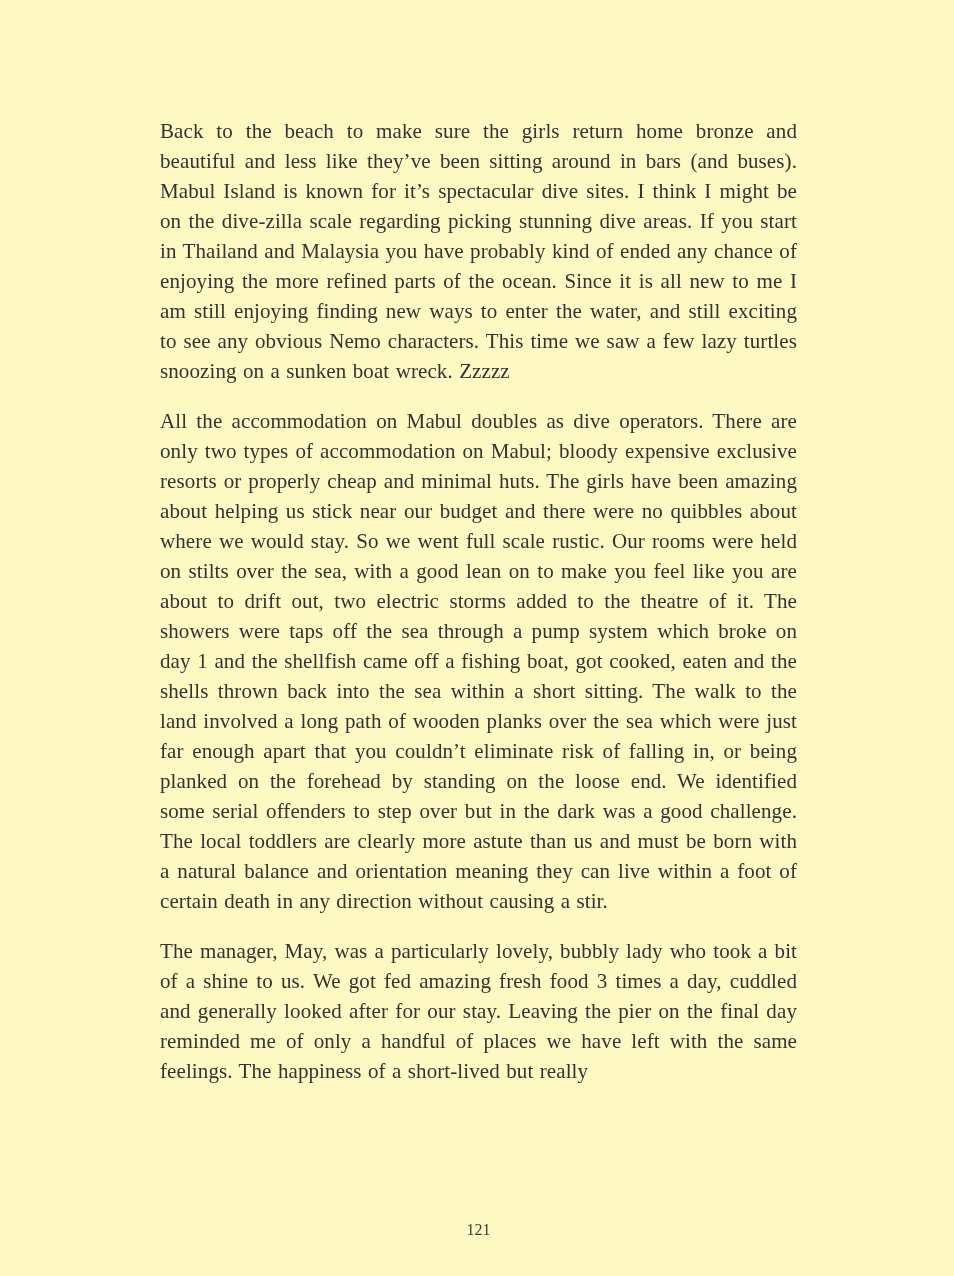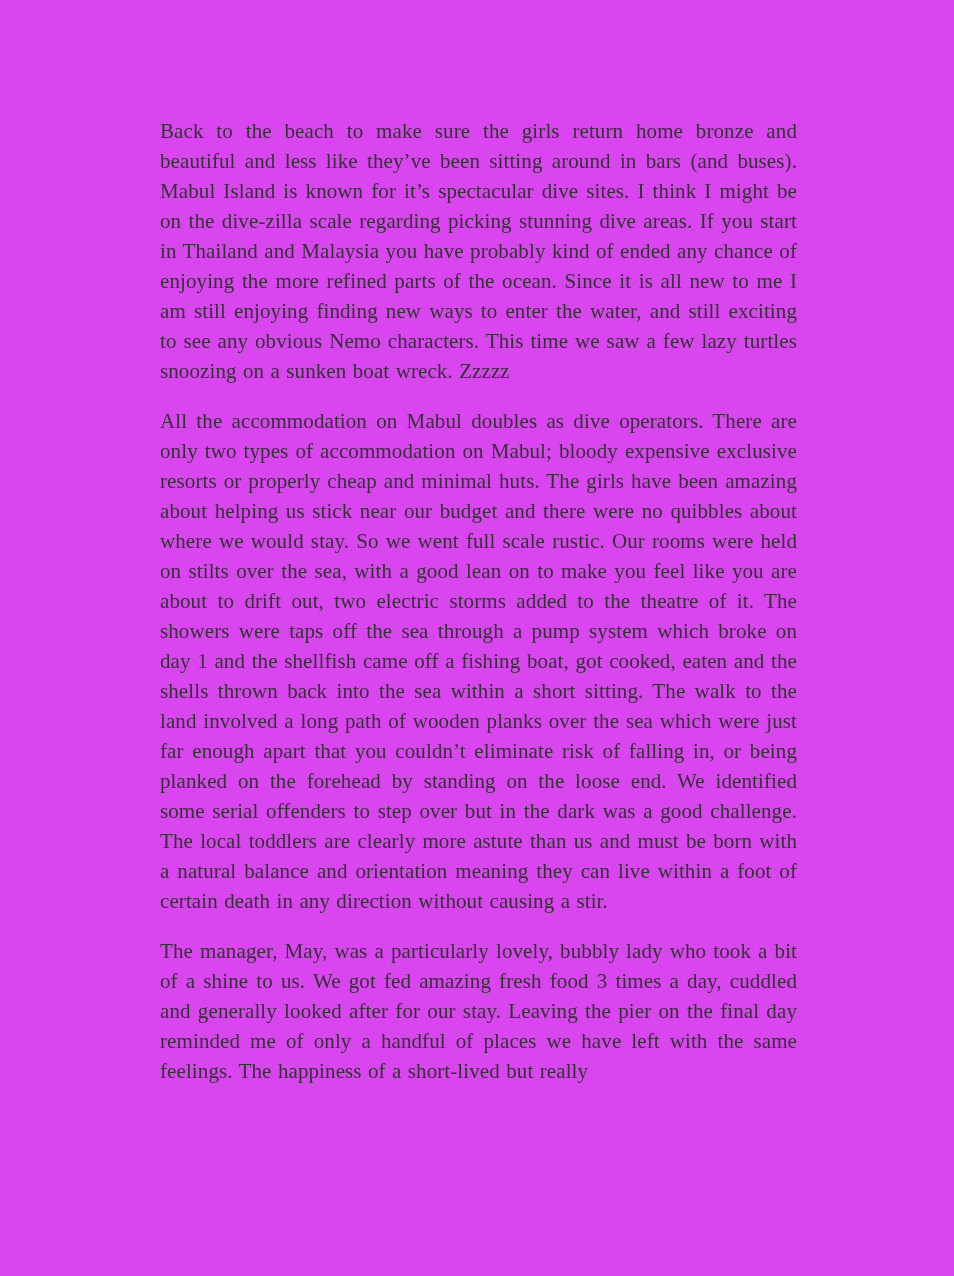--- a/index.html
+++ b/index.html
@@ -4,21 +4,21 @@
 <style>
   html, body {
     margin: 0;
     padding: 0;
     background: #ffffff;
   }
   .page {
     position: relative;
     width: 954px;
     height: 1276px;
-    background: #d946ef;
+    background: #fef9c3;
     font-family: "Liberation Serif", "DejaVu Serif", serif;
     color: #333333;
     overflow: hidden;
   }
   .content {
     position: absolute;
     left: 160px;
     top: 116px;
     width: 637px;
   }
@@ -43,13 +43,14 @@
 </style>
 </head>
 <body>
 
 <div class="page">
   <div class="content">
     <p class="para">Back to the beach to make sure the girls return home bronze and beautiful and less like they’ve been sitting around in bars (and buses). Mabul Island is known for it’s spectacular dive sites. I think I might be on the dive-zilla scale regarding picking stunning dive areas. If you start in Thailand and Malaysia you have probably kind of ended any chance of enjoying the more refined parts of the ocean. Since it is all new to me I am still enjoying finding new ways to enter the water, and still exciting to see any obvious Nemo characters. This time we saw a few lazy turtles snoozing on a sunken boat wreck. Zzzzz</p>
     <p class="para">All the accommodation on Mabul doubles as dive operators. There are only two types of accommodation on Mabul; bloody expensive exclusive resorts or properly cheap and minimal huts. The girls have been amazing about helping us stick near our budget and there were no quibbles about where we would stay. So we went full scale rustic. Our rooms were held on stilts over the sea, with a good lean on to make you feel like you are about to drift out, two electric storms added to the theatre of it. The showers were taps off the sea through a pump system which broke on day 1 and the shellfish came off a fishing boat, got cooked, eaten and the shells thrown back into the sea within a short sitting. The walk to the land involved a long path of wooden planks over the sea which were just far enough apart that you couldn’t eliminate risk of falling in, or being planked on the forehead by standing on the loose end. We identified some serial offenders to step over but in the dark was a good challenge. The local toddlers are clearly more astute than us and must be born with a natural balance and orientation meaning they can live within a foot of certain death in any direction without causing a stir.</p>
     <p class="para">The manager, May, was a particularly lovely, bubbly lady who took a bit of a shine to us. We got fed amazing fresh food 3 times a day, cuddled and generally looked after for our stay. Leaving the pier on the final day reminded me of only a handful of places we have left with the same feelings. The happiness of a short-lived but really</p>
   </div>
+  <div class="page-footer">121</div>
 </div>
 
 </body></html>

